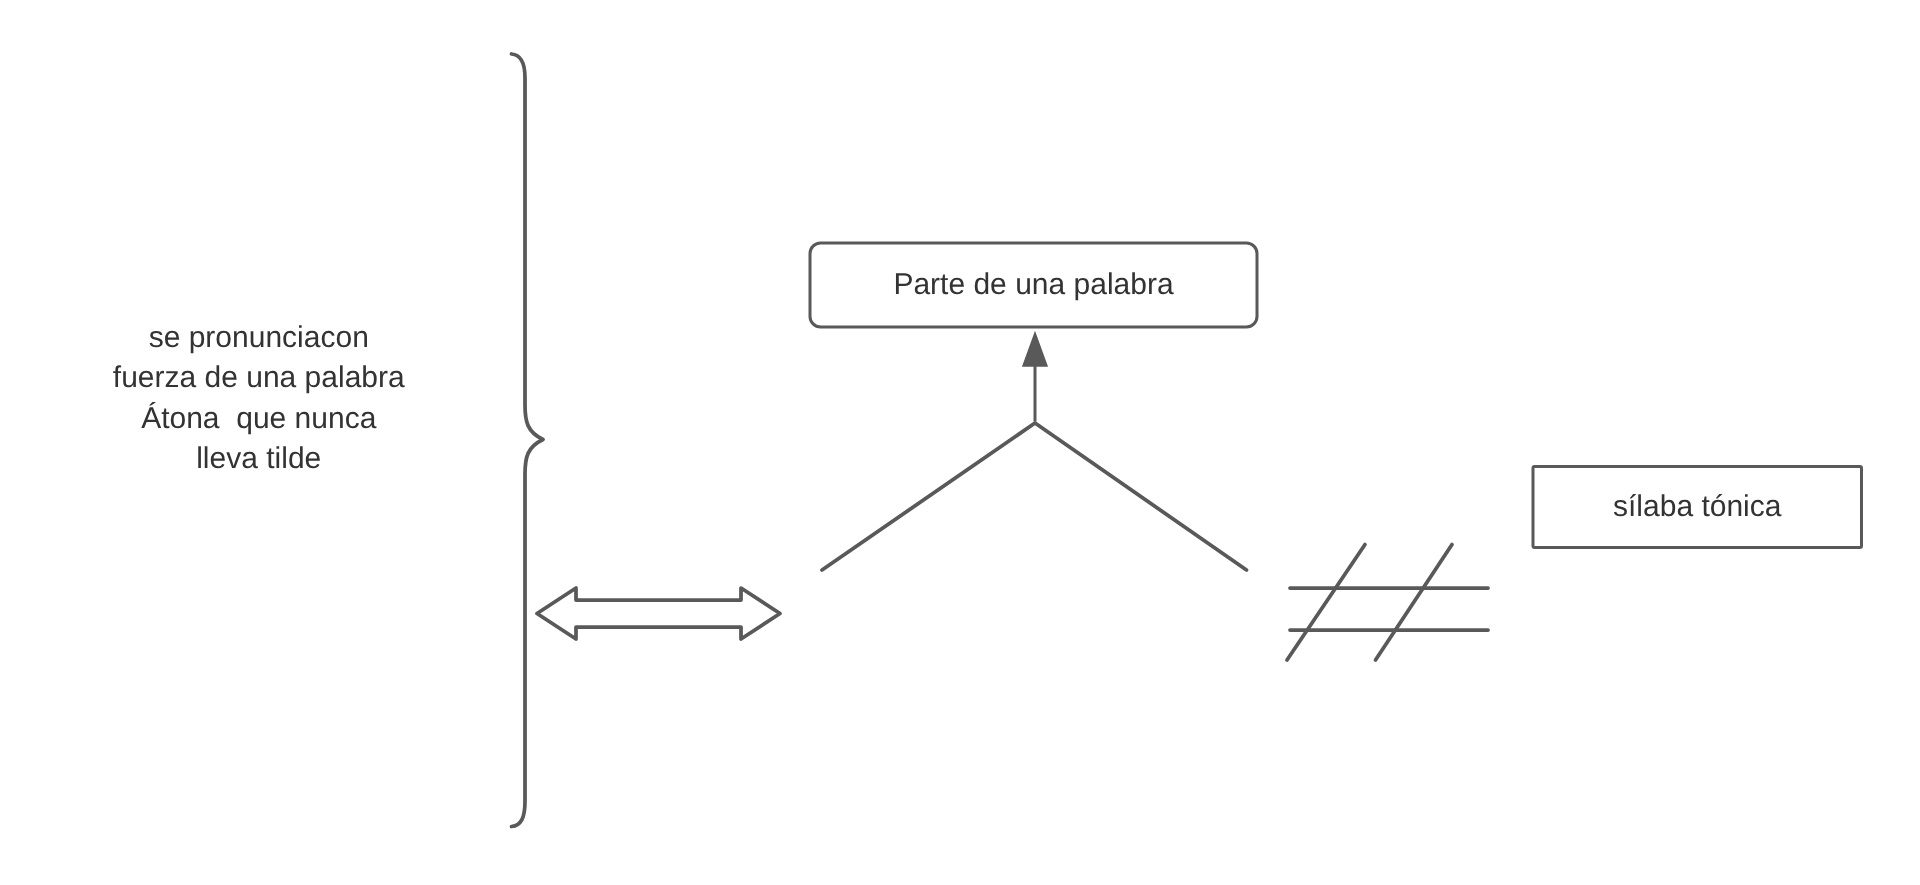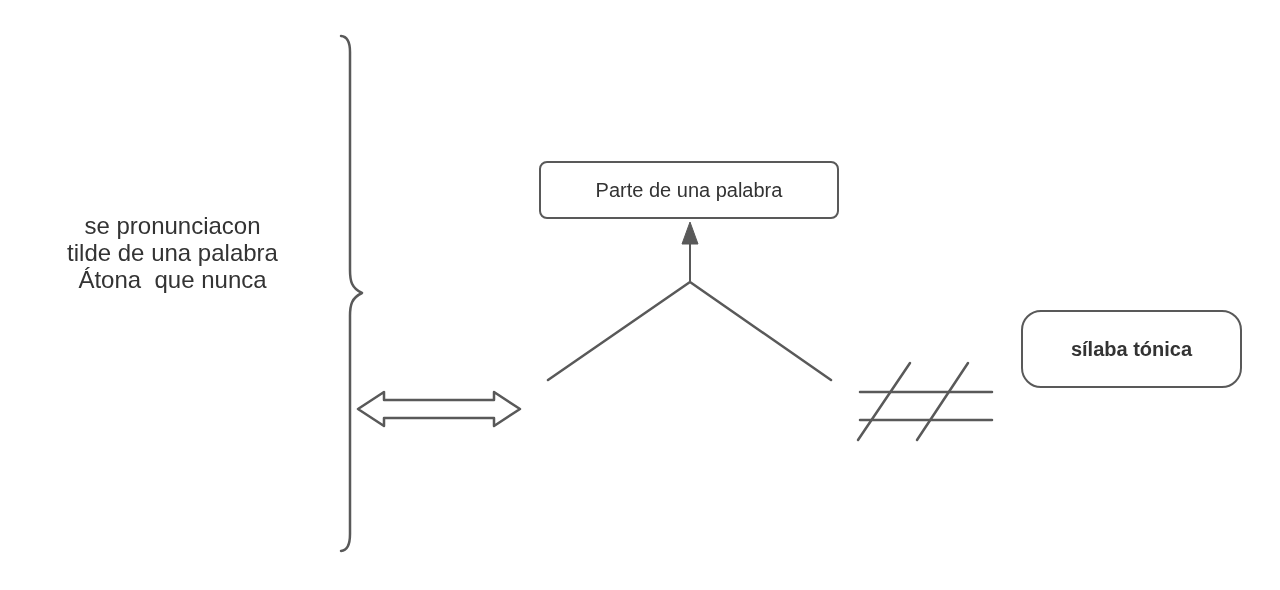--- a/index.html
+++ b/index.html
@@ -31,26 +31,26 @@
     border: 2.5px solid var(--stroke);
     display: flex;
     align-items: center;
     justify-content: center;
     color: var(--text);
     font-size: 20px;
     text-align: center;
   }
   .node-parte  { left: 539px; top: 161px; width: 300px; height: 58px; border-radius: 8px; }
   .node-atona  { left: 539px; top: 379px; width: 300px; height: 59px; border-radius: 8px; }
-  .node-tonica { left: 1021px; top: 310px; width: 221px; height: 78px; border-radius: 20px; font-weight: bold; }
+  .node-tonica { left: 1021px; top: 310px; width: 221px; height: 56px; border-radius: 2px; }
   .left-note {
     position: absolute;
     left: 35px; top: 212px; width: 275px;
     color: var(--text);
-    font-size: 24px;
+    font-size: 20px;
     line-height: 27px;
     text-align: center;
   }
   .note-line { white-space: pre; }
 </style>
 </head>
 <body>
 
 <div class="canvas">
 
@@ -74,22 +74,23 @@
     <g stroke="currentColor" stroke-width="2.5" stroke-linecap="round">
       <line x1="860" y1="392" x2="992" y2="392"></line>
       <line x1="860" y1="420" x2="992" y2="420"></line>
       <line x1="858" y1="440" x2="910" y2="363"></line>
       <line x1="917" y1="440" x2="968" y2="363"></line>
     </g>
   </svg>
 
   <div class="left-note">
     <div class="note-line">se pronunciacon</div>
-    <div class="note-line">tilde de una palabra</div>
+    <div class="note-line">fuerza de una palabra</div>
     <div class="note-line">Átona  que nunca</div>
+    <div class="note-line">lleva tilde</div>
   </div>
 
   <div class="node node-parte">
     <span>Parte de una palabra</span>
   </div>
 
 
   <div class="node node-tonica">
     <span>sílaba tónica</span>
   </div>

